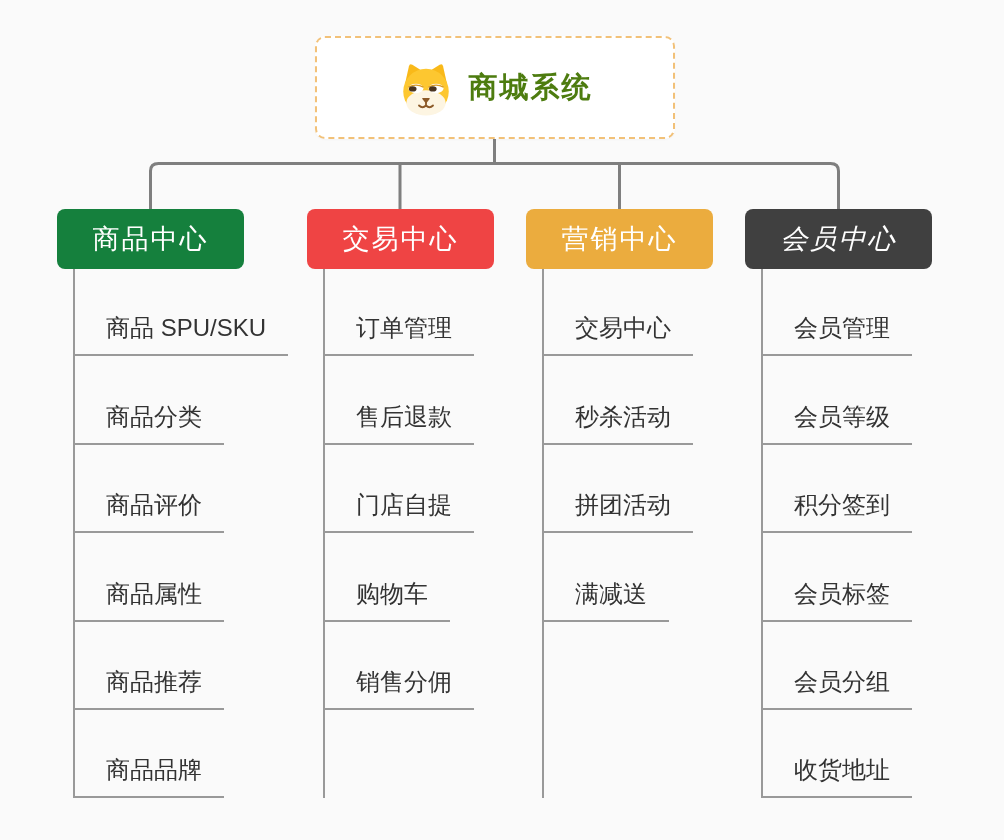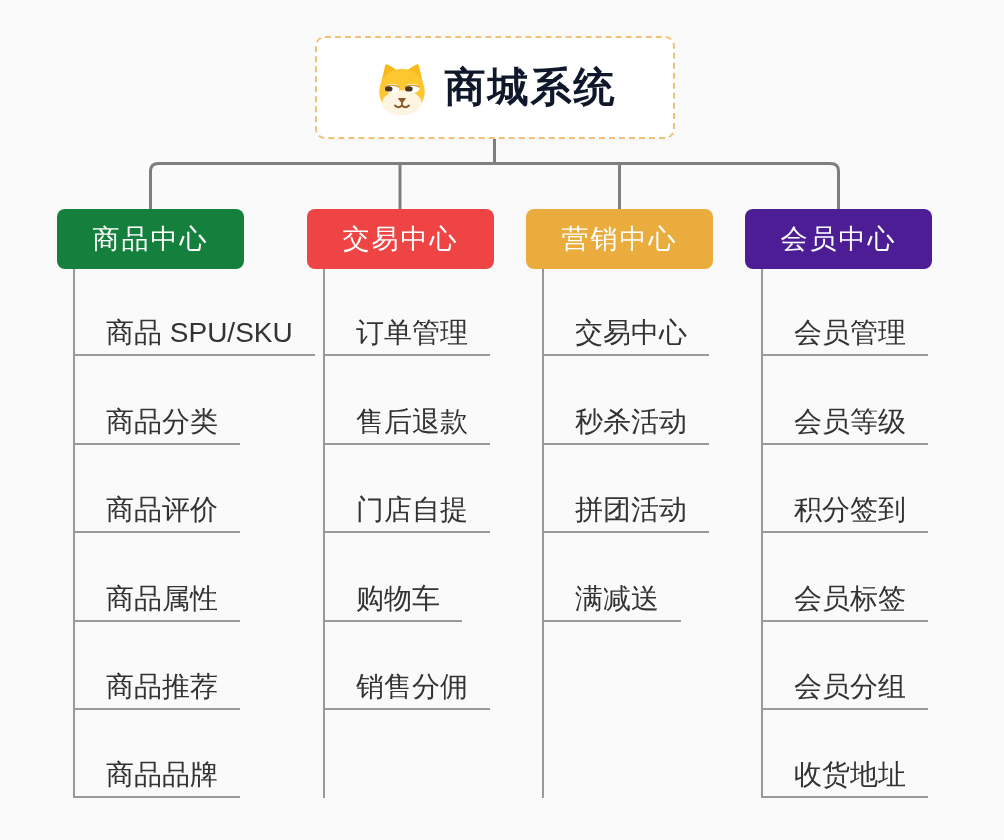--- a/index.html
+++ b/index.html
@@ -17,41 +17,41 @@
     position:absolute;left:315px;top:36px;width:360px;height:103px;
     background:#ffffff;
     border:2px dashed #f2c178;
     border-radius:10px;
     box-sizing:border-box;
     display:flex;align-items:center;justify-content:center;gap:15px;
     box-shadow:0 1px 2px rgba(0,0,0,0.03);
   }
   .dog{width:56px;height:56px;display:inline-flex;}
   .root-title{
-    font-size:41px;font-weight:600;letter-spacing:2px;
-    color:#0f172a;line-height:1;
+    font-size:29px;font-weight:600;letter-spacing:2px;
+    color:#4d7c0f;line-height:1;
   }
 
   
   .branch{position:absolute;top:209px;}
   .branch-header{
     width:187px;height:60px;border-radius:8px;
     display:flex;align-items:center;justify-content:center;
     color:#ffffff;font-size:27px;letter-spacing:2px;
   }
   .trunk{
     position:absolute;left:16px;top:60px;
     width:2px;height:529px;background:#999999;
   }
   .items{position:absolute;left:16px;top:59px;}
   .item{height:88.4px;display:flex;align-items:flex-end;}
   .item-label{
     display:inline-block;white-space:nowrap;
-    font-size:28px;color:#333333;
-    padding:0 22px 2px 33px;
+    font-size:24px;color:#333333;
+    padding:0 22px 10px 33px;
     border-bottom:2px solid #999999;
   }
 </style>
 </head>
 <body>
 
 <div class="canvas">
 
   <svg class="connectors" width="1004" height="840">
     <g fill="none" stroke="#7f7f7f" stroke-width="3" stroke-linecap="round">
@@ -149,21 +149,21 @@
           <div class="item">
             <span class="item-label">拼团活动</span>
           </div>
           <div class="item">
             <span class="item-label">满减送</span>
           </div>
         </div>
     </div>
 
     <div class="branch" style="left: 745px;">
-      <div class="branch-header" style="background: #4c1d95;">
+      <div class="branch-header" style="background: #404040; font-style: italic;">
         <span>会员中心</span>
       </div>
       <div class="trunk"></div>
       <div class="items">
           <div class="item">
             <span class="item-label">会员管理</span>
           </div>
           <div class="item">
             <span class="item-label">会员等级</span>
           </div>

